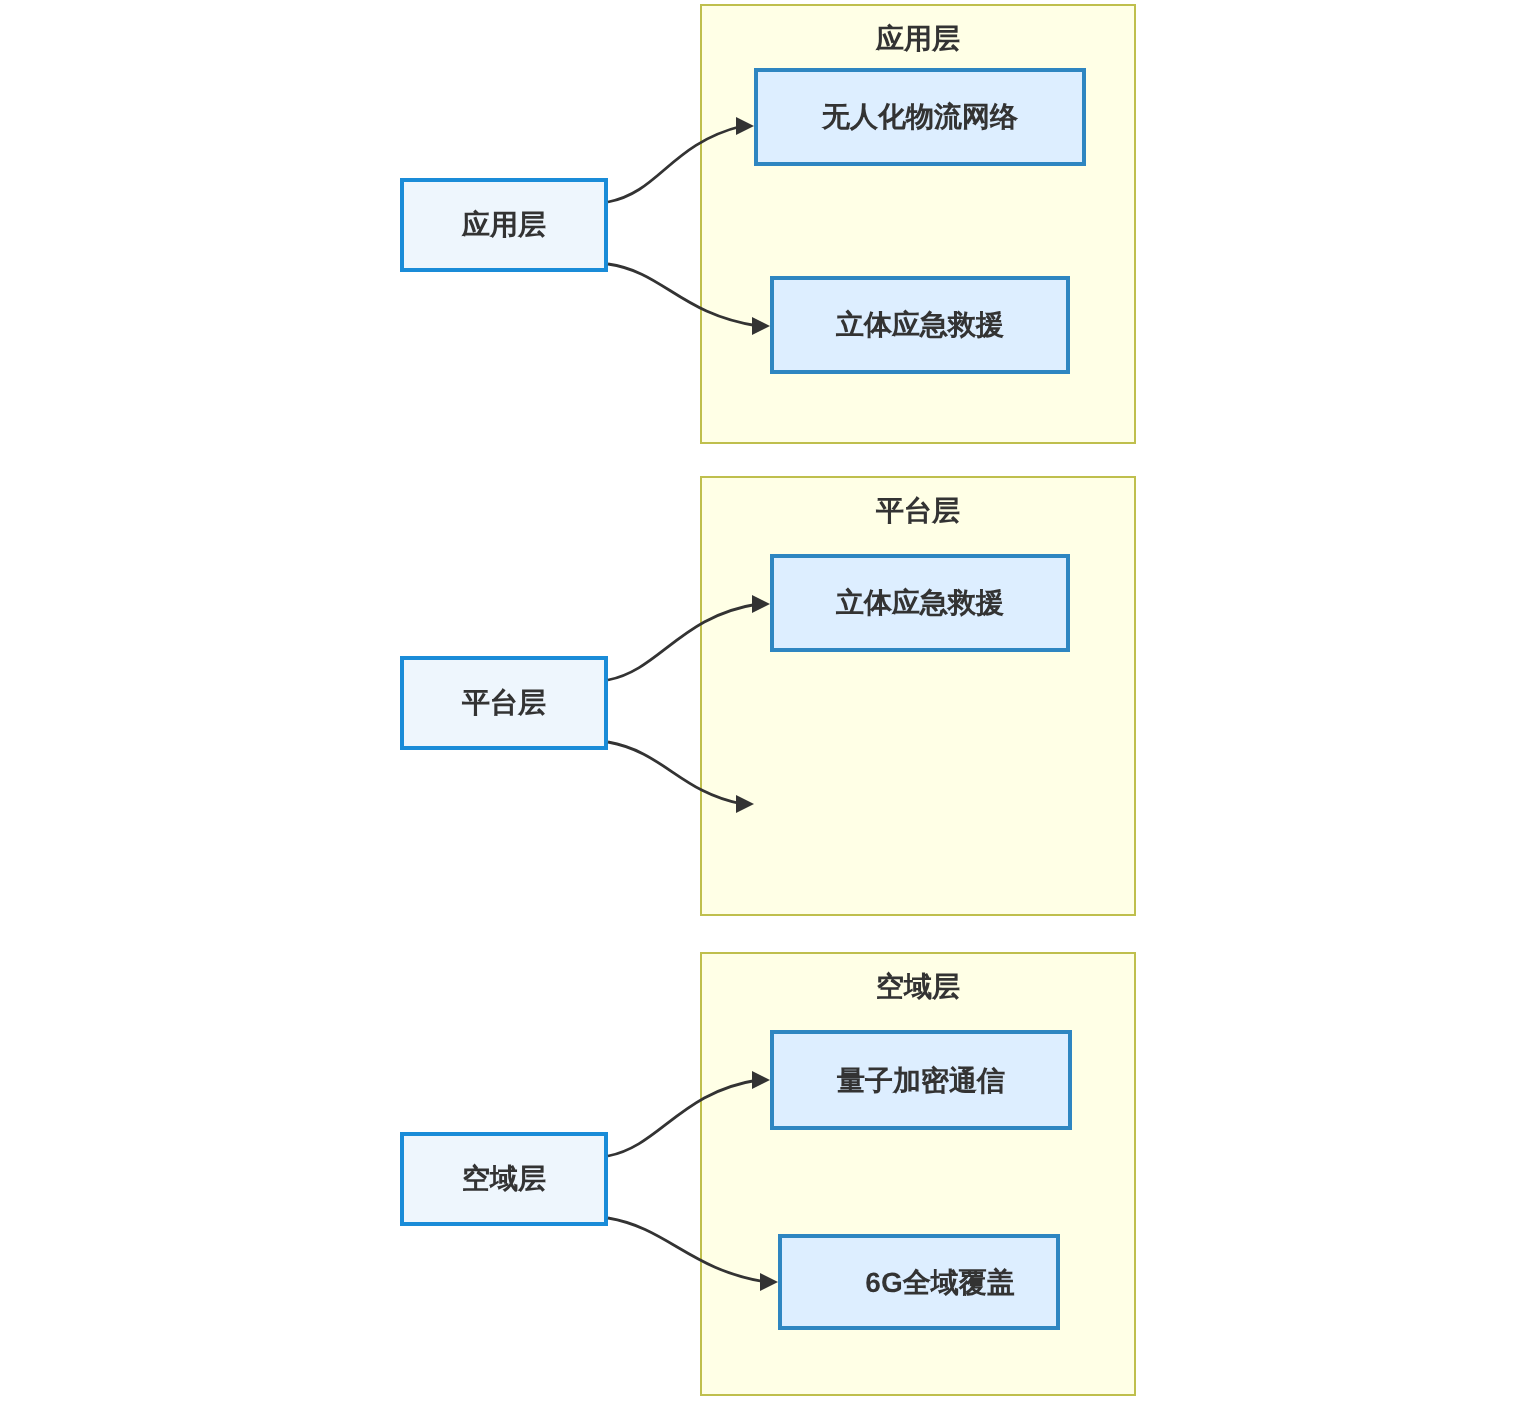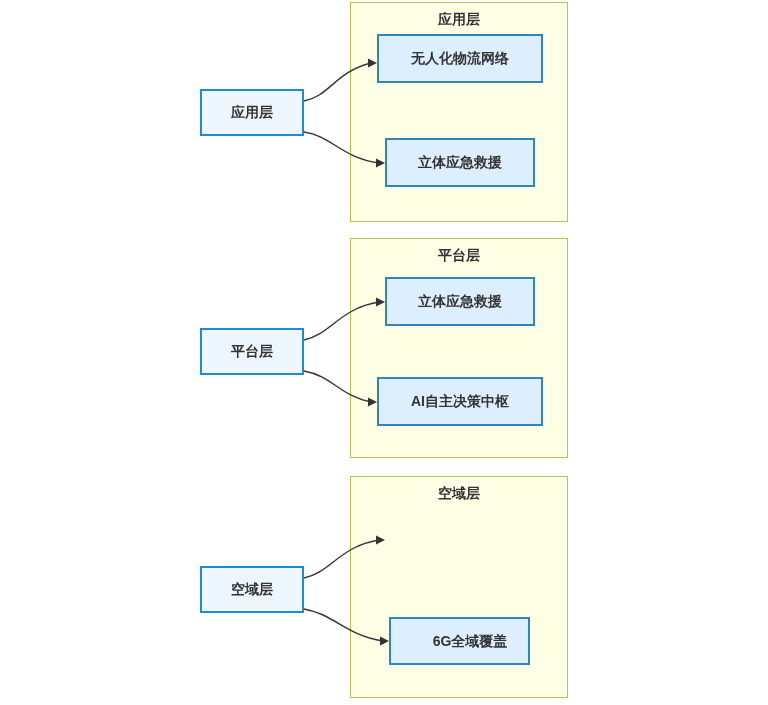--- a/index.html
+++ b/index.html
@@ -84,25 +84,25 @@
       <div class="group-title">应用层</div>
     </div>
     <div class="node source" style="left: 200px; top: 89px; width: 104px; height: 47px;">应用层</div>
     <div class="node leaf" style="left: 377px; top: 34px; width: 166px; height: 49px;">无人化物流网络</div>
     <div class="node leaf" style="left: 385px; top: 138px; width: 150px; height: 49px;">立体应急救援</div>
     <div class="group-container" style="left: 350px; top: 238px; width: 218px; height: 220px;">
       <div class="group-title">平台层</div>
     </div>
     <div class="node source" style="left: 200px; top: 328px; width: 104px; height: 47px;">平台层</div>
     <div class="node leaf" style="left: 385px; top: 277px; width: 150px; height: 49px;">立体应急救援</div>
-    <div class="node leaf" style="left: 377px; top: 377px; width: 166px; height: 49px;">AI自主决策中枢</div>
     <div class="group-container" style="left: 350px; top: 476px; width: 218px; height: 222px;">
       <div class="group-title">空域层</div>
     </div>
     <div class="node source" style="left: 200px; top: 566px; width: 104px; height: 47px;">空域层</div>
+    <div class="node leaf" style="left: 385px; top: 515px; width: 151px; height: 50px;">量子加密通信</div>
     <div class="node leaf" style="left: 389px; top: 617px; width: 141px; height: 48px; padding-left: 21px;">6G全域覆盖</div>
     <svg class="edge-layer" width="768" height="705">
       <path class="edge-path" d="M 304 101 C 330 96 335 72 371 63"></path>
       <polygon points="377,63 368,58.5 368,67.5" class="arrow-head"></polygon>
       <path class="edge-path" d="M 304 132 C 332 136 340 157 379 163"></path>
       <polygon points="385,163 376,158.5 376,167.5" class="arrow-head"></polygon>
       <path class="edge-path" d="M 304 340 C 330 335 340 308 379 302"></path>
       <polygon points="385,302 376,297.5 376,306.5" class="arrow-head"></polygon>
       <path class="edge-path" d="M 304 371 C 332 376 340 396 371 402"></path>
       <polygon points="377,402 368,397.5 368,406.5" class="arrow-head"></polygon>

